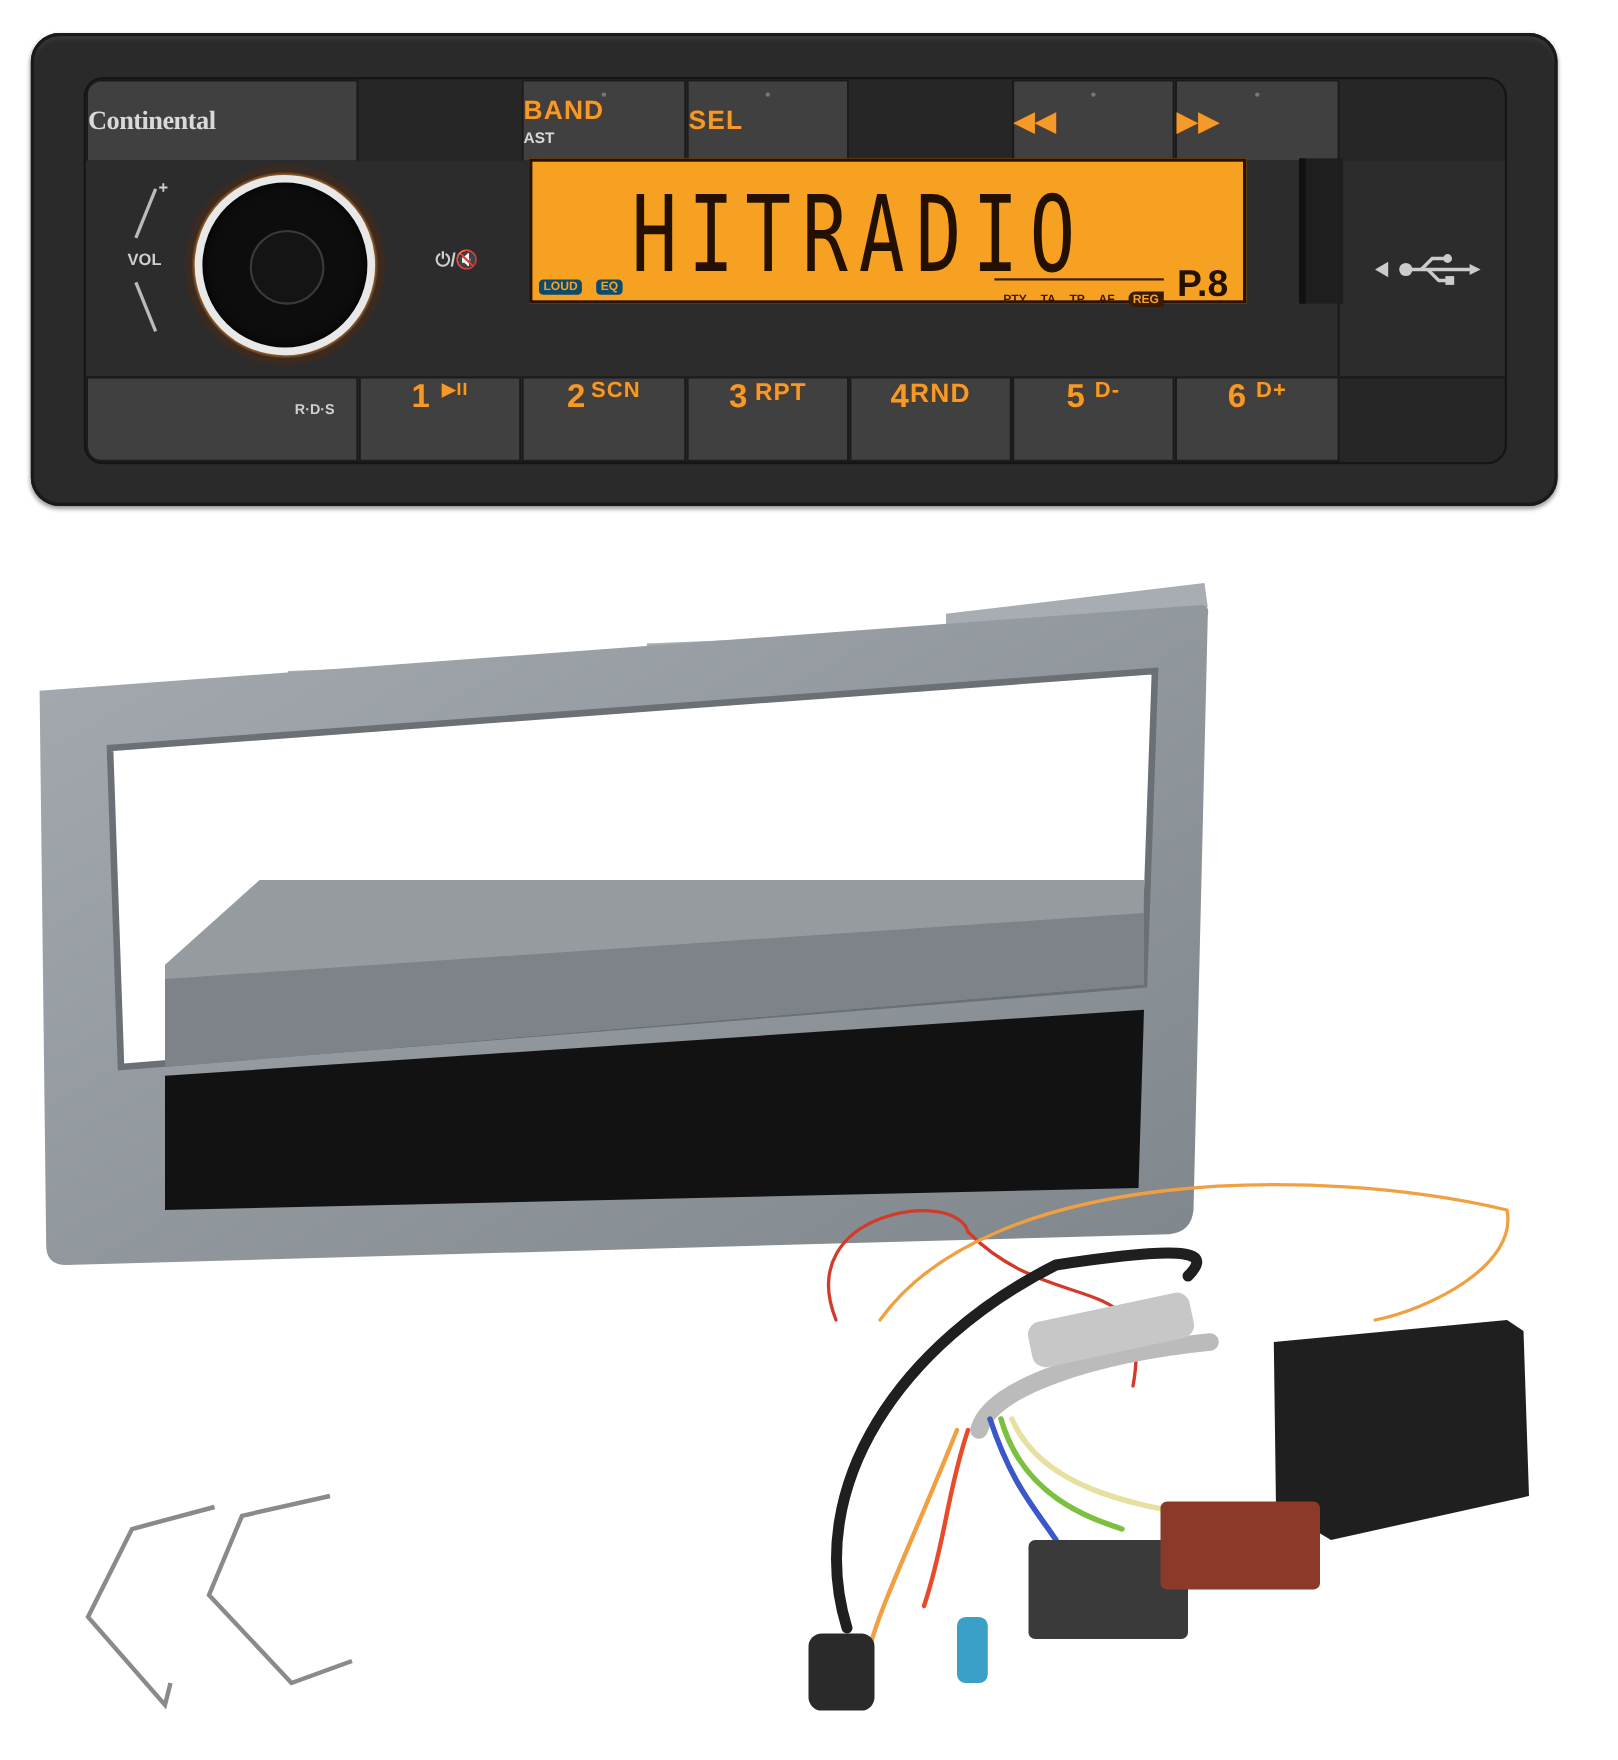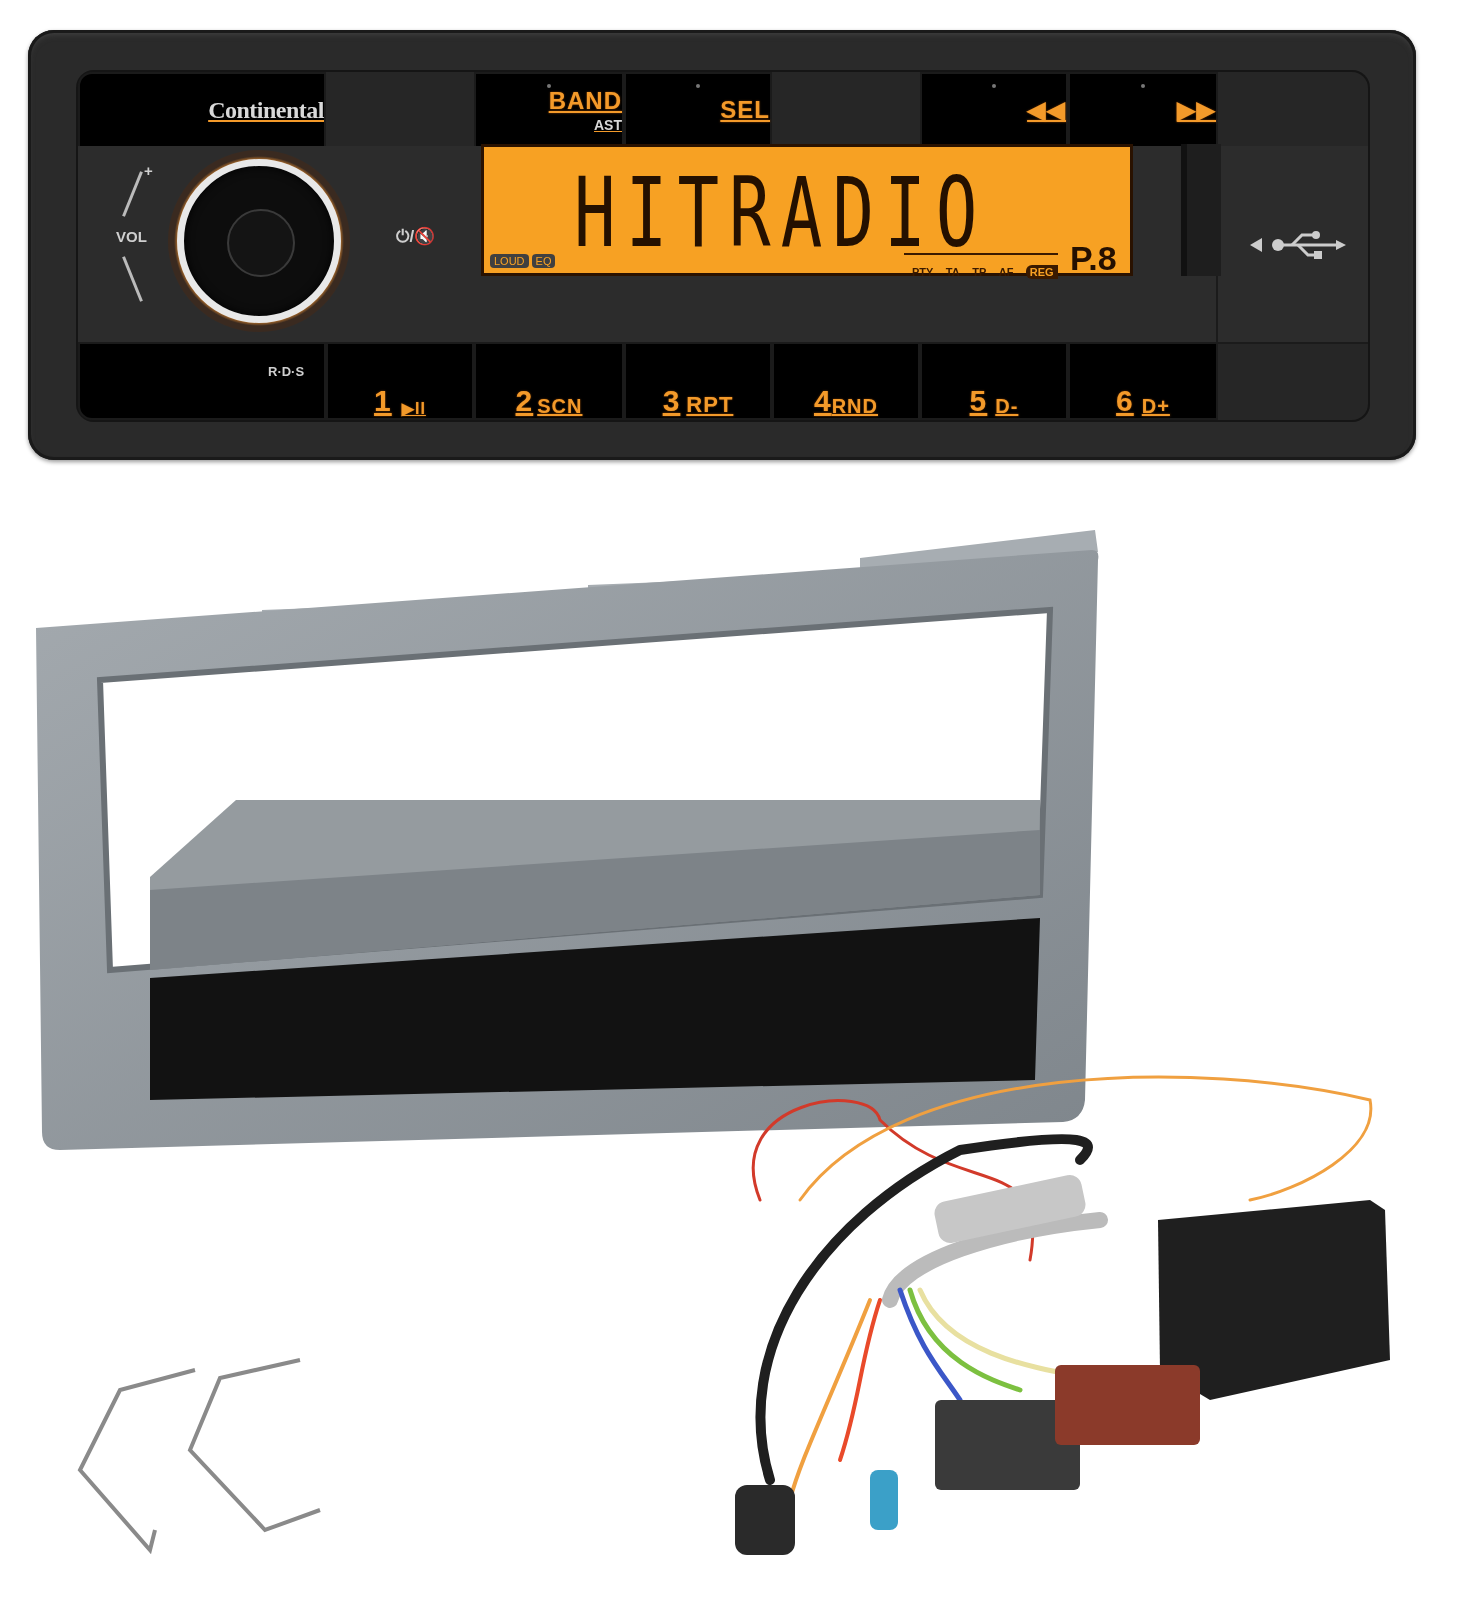--- a/index.html
+++ b/index.html
@@ -2,31 +2,31 @@
 <html><head>
 <meta charset="utf-8">
 <style>
   html,body{margin:0;padding:0;background:#ffffff;}
   body{width:1471px;height:1600px;position:relative;overflow:hidden;font-family:"Liberation Sans",sans-serif;}
   .abs{position:absolute;}
   
   .radio{left:28px;top:30px;width:1388px;height:430px;background:#2a2a2a;border-radius:26px;
     box-shadow:inset 0 0 0 3px #1a1a1a, inset 0 4px 6px #444, 0 2px 4px rgba(0,0,0,.4);}
   .face{left:48px;top:40px;width:1294px;height:352px;background:#262626;border-radius:18px;box-shadow:inset 0 0 0 2px #151515;}
-  .key{position:absolute;background:#000000;border:2px solid #1b1b1b;box-sizing:border-box;
-    display:flex;align-items:flex-end;justify-content:center;flex-direction:column;color:#f39a2a;font-weight:bold;text-decoration:underline;}
+  .key{position:absolute;background:#404040;border:2px solid #1b1b1b;box-sizing:border-box;
+    display:flex;align-items:flex-start;justify-content:center;flex-direction:column;color:#f39a2a;font-weight:bold;}
   .key .lbl{font-size:24px;letter-spacing:1px;text-shadow:0 0 2px #7a3a00;}
   .key .sub{font-size:14px;color:#d8d8d8;font-weight:bold;margin-top:2px;}
   .key .dot{position:absolute;top:10px;left:50%;width:4px;height:4px;margin-left:-2px;border-radius:50%;background:#777;}
   .brand{color:#d9d9d9;font-family:"Liberation Serif",serif;font-size:24px;font-weight:bold;letter-spacing:-0.5px;}
   .model{color:#cfcfcf;font-size:15px;font-weight:bold;}
   .mid{position:absolute;left:2px;top:76px;width:1290px;height:196px;background:#2c2c2c;border-bottom:2px solid #1b1b1b;}
   .display{left:453px;top:114px;width:652px;height:132px;background:#f7a123;border:3px solid #2a1200;box-sizing:border-box;}
   .lcd-text{position:absolute;left:90px;top:10px;font-family:"DejaVu Sans Mono",monospace;font-size:96px;color:#241000;letter-spacing:14px;transform:scaleX(0.72);transform-origin:left top;font-weight:normal;}
-  .chip{display:inline-block;background:#404040;color:#f7a123;font-size:11px;font-weight:normal;padding:1px 4px;border-radius:4px;margin-right:3px;}
+  .chip{display:inline-block;background:#0c4a6e;color:#f7a123;font-size:11px;font-weight:bold;padding:1px 4px;border-radius:4px;margin-right:13px;}
   .ind{font-size:11px;font-weight:bold;color:#3a1a00;margin-left:8px;}
   .ind.on{background:#3a1a00;color:#f7a123;padding:1px 4px;border-radius:6px 0 0 6px;}
   .preset{font-size:34px;font-weight:bold;color:#241000;}
   .knob-outer{left:140px;top:120px;width:182px;height:182px;border-radius:50%;background:radial-gradient(circle,#111 55%,#c07020 58%,#e08a30 62%,#3a2a20 66%);}
   .knob-ring{left:149px;top:129px;width:164px;height:164px;border-radius:50%;border:7px solid #e8e8e8;box-sizing:border-box;background:#0d0d0d;box-shadow:inset 0 0 10px #000;}
   .knob-center{left:199px;top:179px;width:64px;height:64px;border-radius:50%;border:2px solid #3a3a3a;background:#141414;}
   .pale{color:#cfcfcf;font-size:15px;font-weight:bold;}
   .wire{fill:none;stroke-linecap:round;}
 </style>
 </head>
@@ -111,21 +111,21 @@
     <div class="key" style="left:398px;top:272px;width:150px;height:78px;flex-direction:row;">
       <span class="lbl" style="font-size:30px;">2</span>
         <span class="lbl" style="font-size:20px;margin-left:4px;">SCN</span>
     </div>
     <div class="key" style="left:548px;top:272px;width:148px;height:78px;flex-direction:row;">
       <span class="lbl" style="font-size:30px;">3</span>
         <span class="lbl" style="font-size:22px;margin-left:6px;">RPT</span>
     </div>
     <div class="key" style="left:696px;top:272px;width:148px;height:78px;flex-direction:row;">
       <span class="lbl" style="font-size:30px;">4</span>
-        <span class="lbl" style="font-size:20px;">RND</span>
+        <span class="lbl" style="font-size:24px;">RND</span>
     </div>
     <div class="key" style="left:844px;top:272px;width:148px;height:78px;flex-direction:row;">
       <span class="lbl" style="font-size:30px;">5</span>
         <span class="lbl" style="font-size:20px;margin-left:8px;">D-</span>
     </div>
     <div class="key" style="left:992px;top:272px;width:150px;height:78px;flex-direction:row;">
       <span class="lbl" style="font-size:30px;">6</span>
         <span class="lbl" style="font-size:20px;margin-left:8px;">D+</span>
     </div>
   </div>

